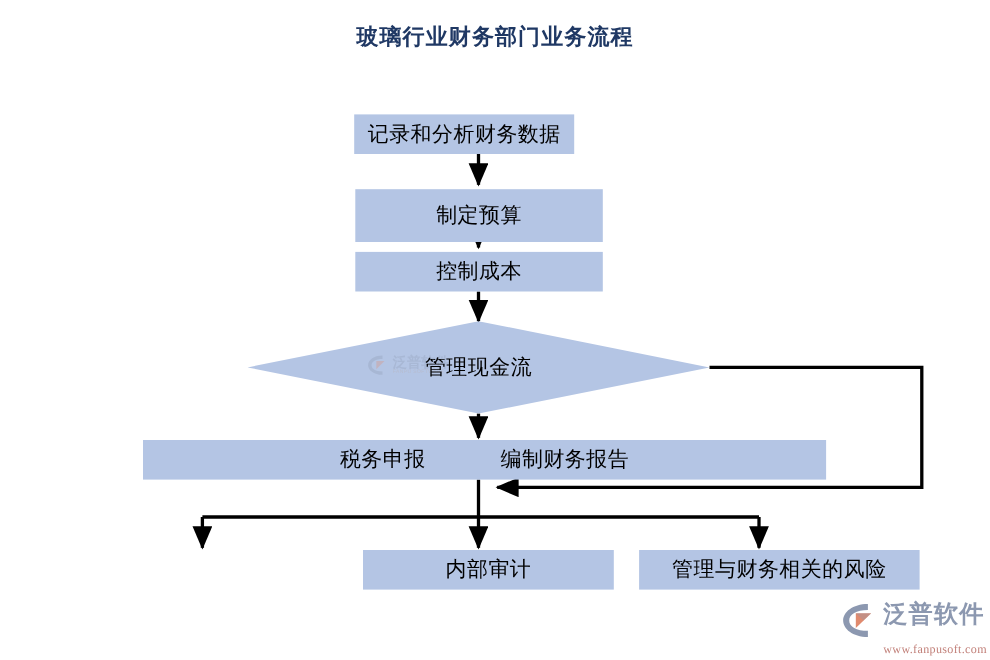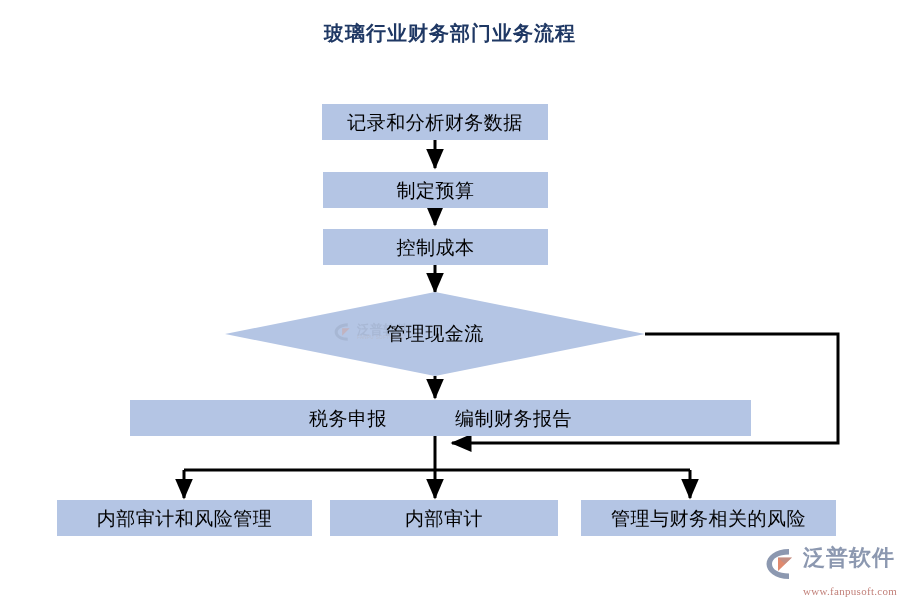--- a/index.html
+++ b/index.html
@@ -194,25 +194,25 @@
     <path d="M 645 334 L 838 334 L 838 443 L 452 443" fill="none" stroke="#000" stroke-width="3" marker-end="url(#arrowhead-left)"></path>
 
     <line x1="435" y1="436" x2="435" y2="470" stroke="#000" stroke-width="3"></line>
     <line x1="184" y1="470" x2="690" y2="470" stroke="#000" stroke-width="3"></line>
 
     <line x1="184" y1="470" x2="184" y2="498" stroke="#000" stroke-width="3" marker-end="url(#arrowhead)"></line>
     <line x1="435" y1="470" x2="435" y2="498" stroke="#000" stroke-width="3" marker-end="url(#arrowhead)"></line>
     <line x1="690" y1="470" x2="690" y2="498" stroke="#000" stroke-width="3" marker-end="url(#arrowhead)"></line>
   </svg>
 
-  <div class="node" style="left:322px; top:104px; width:226px; height:36px;">
+  <div class="node" style="left:322px; top:104px; width:200px; height:36px;">
     <span>记录和分析财务数据</span>
   </div>
 
-  <div class="node" style="left:323px; top:172px; width:225px; height:36px;">
+  <div class="node" style="left:323px; top:172px; width:225px; height:48px;">
     <span>制定预算</span>
   </div>
 
   <div class="node" style="left:323px; top:229px; width:225px; height:36px;">
     <span>控制成本</span>
   </div>
 
   <div class="diamond-wrap" style="left:225px; top:292px; width:420px; height:84px;">
     <svg class="diamond-shape" viewBox="0 0 420 84" preserveAspectRatio="none">
       <polygon points="210,0 420,42 210,84 0,42" fill="#b4c5e4"></polygon>
@@ -232,23 +232,20 @@
     <div class="diamond-label">
       <span>管理现金流</span>
     </div>
   </div>
 
   <div class="node wide-bar" style="left:130px; top:400px; width:621px; height:36px;">
     <span class="bar-label" style="left:179px;">税务申报</span>
     <span class="bar-label" style="left:325px;text-align:center;">编制财务报告</span>
   </div>
 
-  <div class="node" style="left:57px; top:500px; width:255px; height:36px;">
-    <span>内部审计和风险管理</span>
-  </div>
 
   <div class="node" style="left:330px; top:500px; width:228px; height:36px;">
     <span>内部审计</span>
   </div>
 
   <div class="node" style="left:581px; top:500px; width:255px; height:36px;">
     <span>管理与财务相关的风险</span>
   </div>
 
   <div class="logo">

